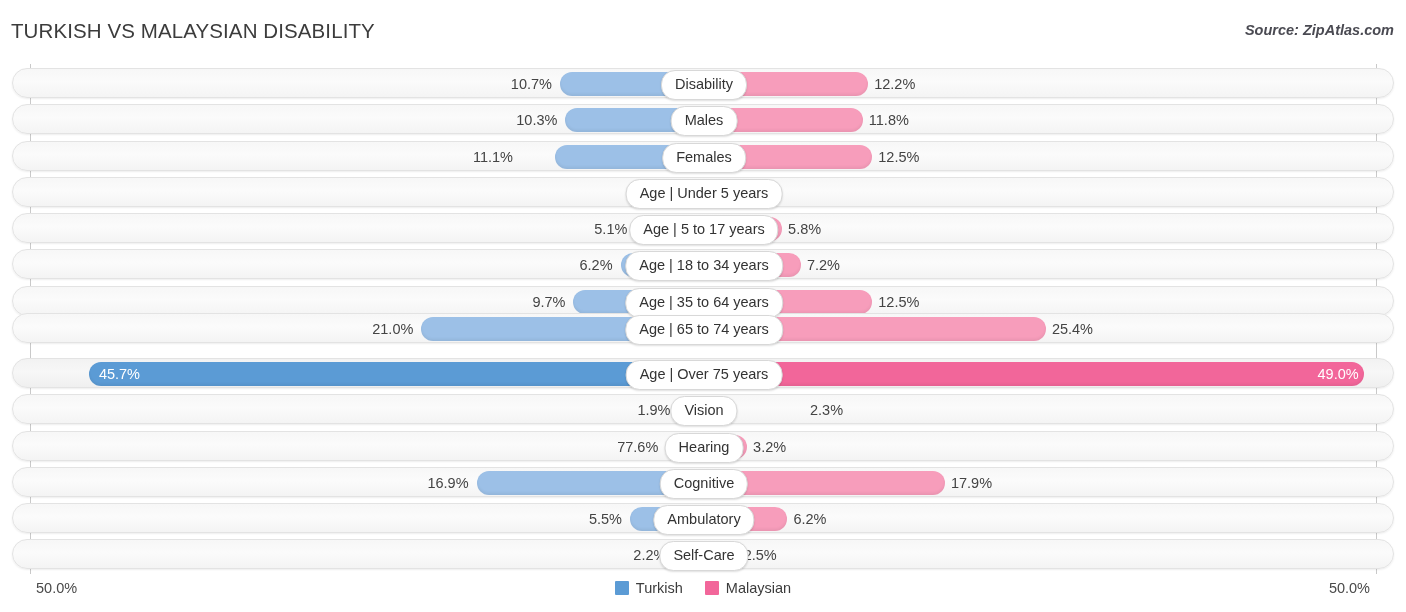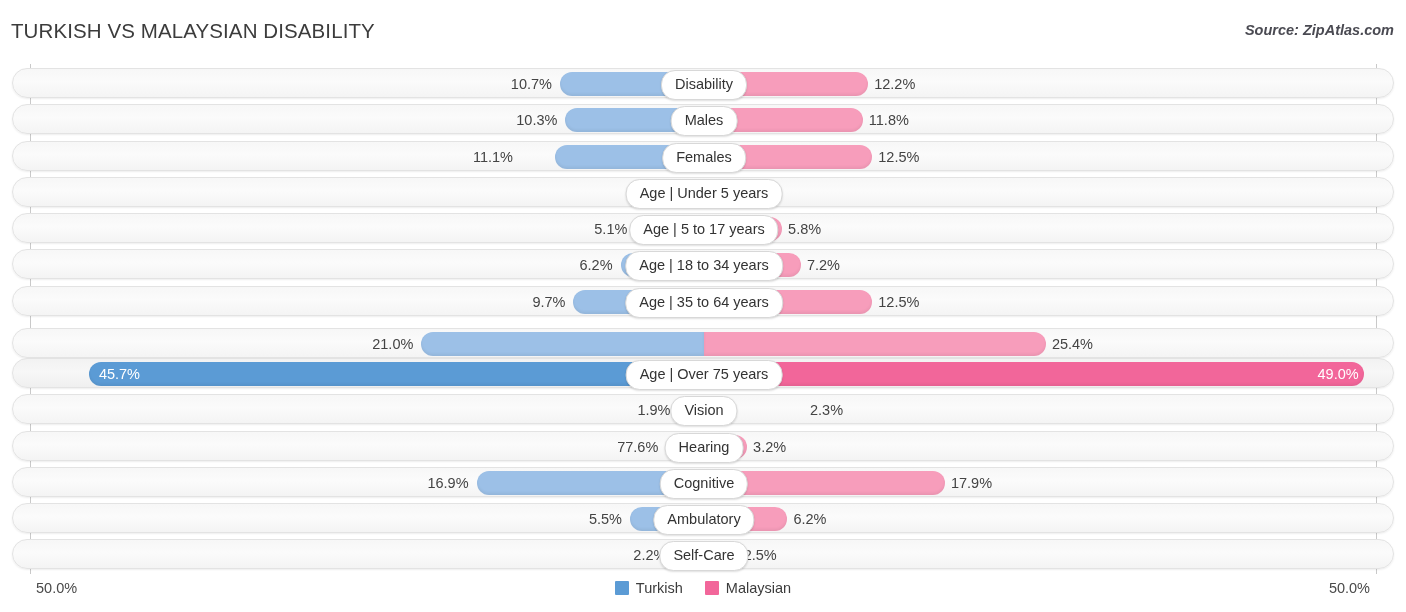--- a/index.html
+++ b/index.html
@@ -223,25 +223,26 @@
         <div class="val val-right" style="left: 793.912px;">7.2%</div>
         <div class="pill" style="left: 691px;">Age | 18 to 34 years</div>
       </div>
       <div class="row" style="top: 221.5px;">
         <div class="bar bar-left" style="left: 560.438px; width: 130.562px;"></div>
         <div class="bar bar-right" style="left: 691px; width: 168.25px;"></div>
         <div class="val val-left" style="right: 827.562px;">9.7%</div>
         <div class="val val-right" style="left: 865.25px;">12.5%</div>
         <div class="pill" style="left: 691px;">Age | 35 to 64 years</div>
       </div>
-      <div class="row" style="top: 264px;">
+      <div class="row" style="top: 249px;">
         <div class="bar bar-left" style="left: 408.34px; width: 282.66px;"></div>
         <div class="bar bar-right" style="left: 691px; width: 341.884px;"></div>
         <div class="val val-left" style="right: 979.66px;">21.0%</div>
         <div class="val val-right" style="left: 1038.88px;">25.4%</div>
+        <div class="pill" style="left: 691px;">Age | 65 to 74 years</div>
       </div>
       <div class="row highlight" style="top: 294px;">
         <div class="bar bar-left" style="left: 75.878px; width: 615.122px;"></div>
         <div class="bar bar-right" style="left: 691px; width: 659.54px;"></div>
         <div class="val val-left" style="left: 85.878px; text-align: left;">45.7%</div>
         <div class="val val-right" style="left: 1304.54px; text-align: right; width: 40px;">49.0%</div>
         <div class="pill" style="left: 691px;">Age | Over 75 years</div>
       </div>
       <div class="row" style="top: 330.25px;">
         <div class="bar bar-left" style="left: 665.426px; width: 25.574px;"></div>

